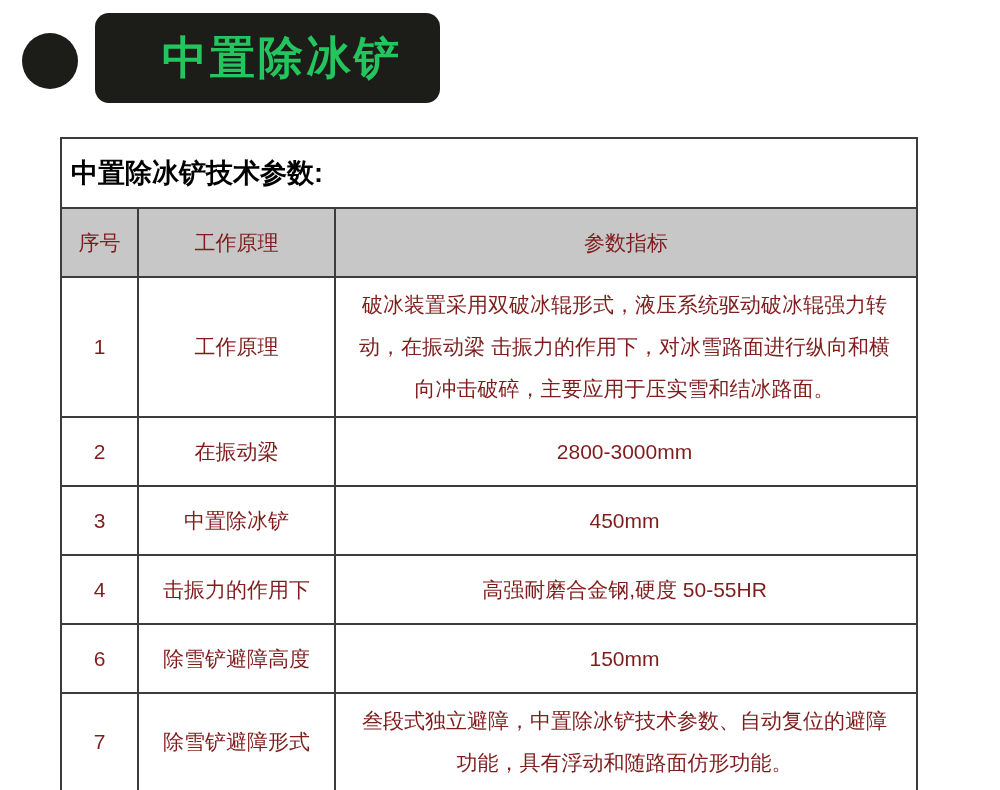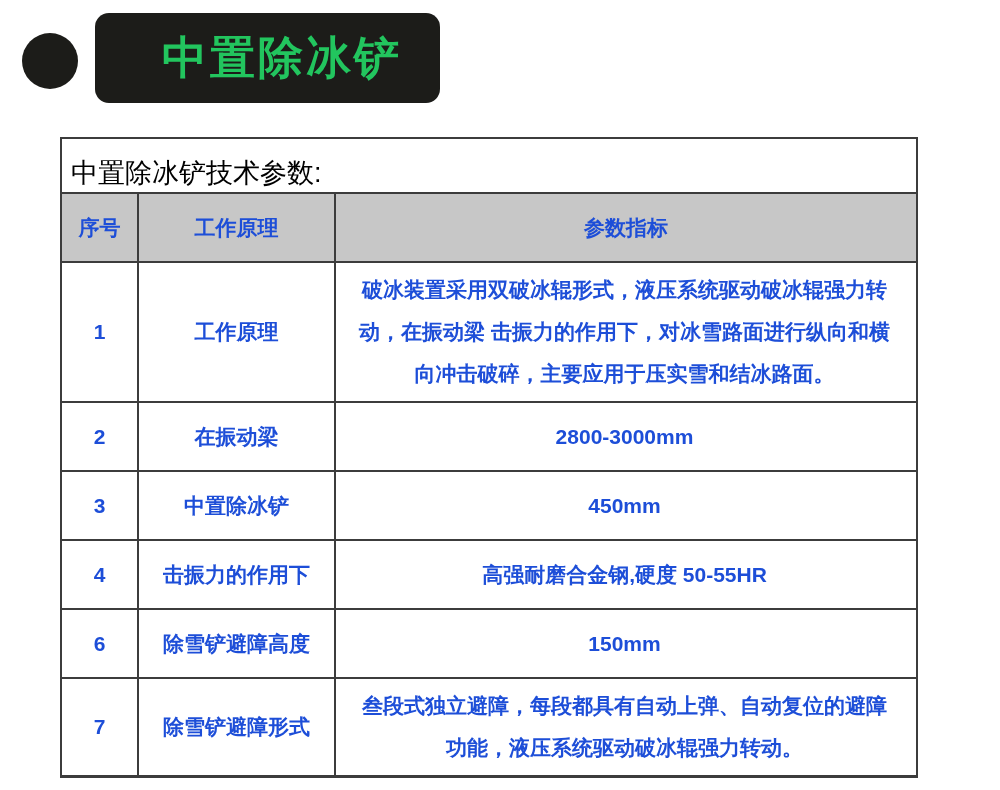--- a/index.html
+++ b/index.html
@@ -50,37 +50,37 @@
     position: absolute;
     left: 60px;
     top: 137px;
     width: 858px;
     box-sizing: border-box;
     border: 2px solid #3c3c3c;
     border-bottom-width: 3px;
     background: #ffffff;
   }
   .panel-title {
-    height: 53px;
+    height: 68px;
     line-height: 68px;
     padding-left: 9px;
     font-size: 27px;
-    font-weight: normal;
+    font-weight: bold;
     color: #000000;
     white-space: nowrap;
   }
   table.spec-table {
     width: 100%;
     border-collapse: collapse;
     table-layout: fixed;
   }
   .spec-table th, .spec-table td {
     border: 2px solid #3c3c3c;
-    font-weight: bold;
-    color: #1d4ed8;
+    font-weight: normal;
+    color: #7f1d1d;
     box-sizing: border-box;
   }
   
   .spec-table tr > *:first-child { border-left: 0; }
   .spec-table tr > *:last-child { border-right: 0; }
   .spec-table tbody tr:last-child > * { border-bottom: 0; }
   .spec-table thead th {
     background: #c7c7c7;
     height: 69px;
     font-size: 21px;
@@ -151,19 +151,19 @@
           <td class="c-value">高强耐磨合金钢,硬度 50-55HR</td>
         </tr>
         <tr class="row-std">
           <td class="c-no">6</td>
           <td class="c-item">除雪铲避障高度</td>
           <td class="c-value">150mm</td>
         </tr>
         <tr class="row-last">
           <td class="c-no">7</td>
           <td class="c-item">除雪铲避障形式</td>
-          <td class="c-value">叁段式独立避障，每段都具有自动上弹、自动复位的避障 功能，液压系统驱动破冰辊强力转动。</td>
+          <td class="c-value">叁段式独立避障，中置除冰铲技术参数、自动复位的避障 功能，具有浮动和随路面仿形功能。</td>
         </tr>
       </tbody>
     </table>
   </div>
 
 </div>
 
 </body></html>

